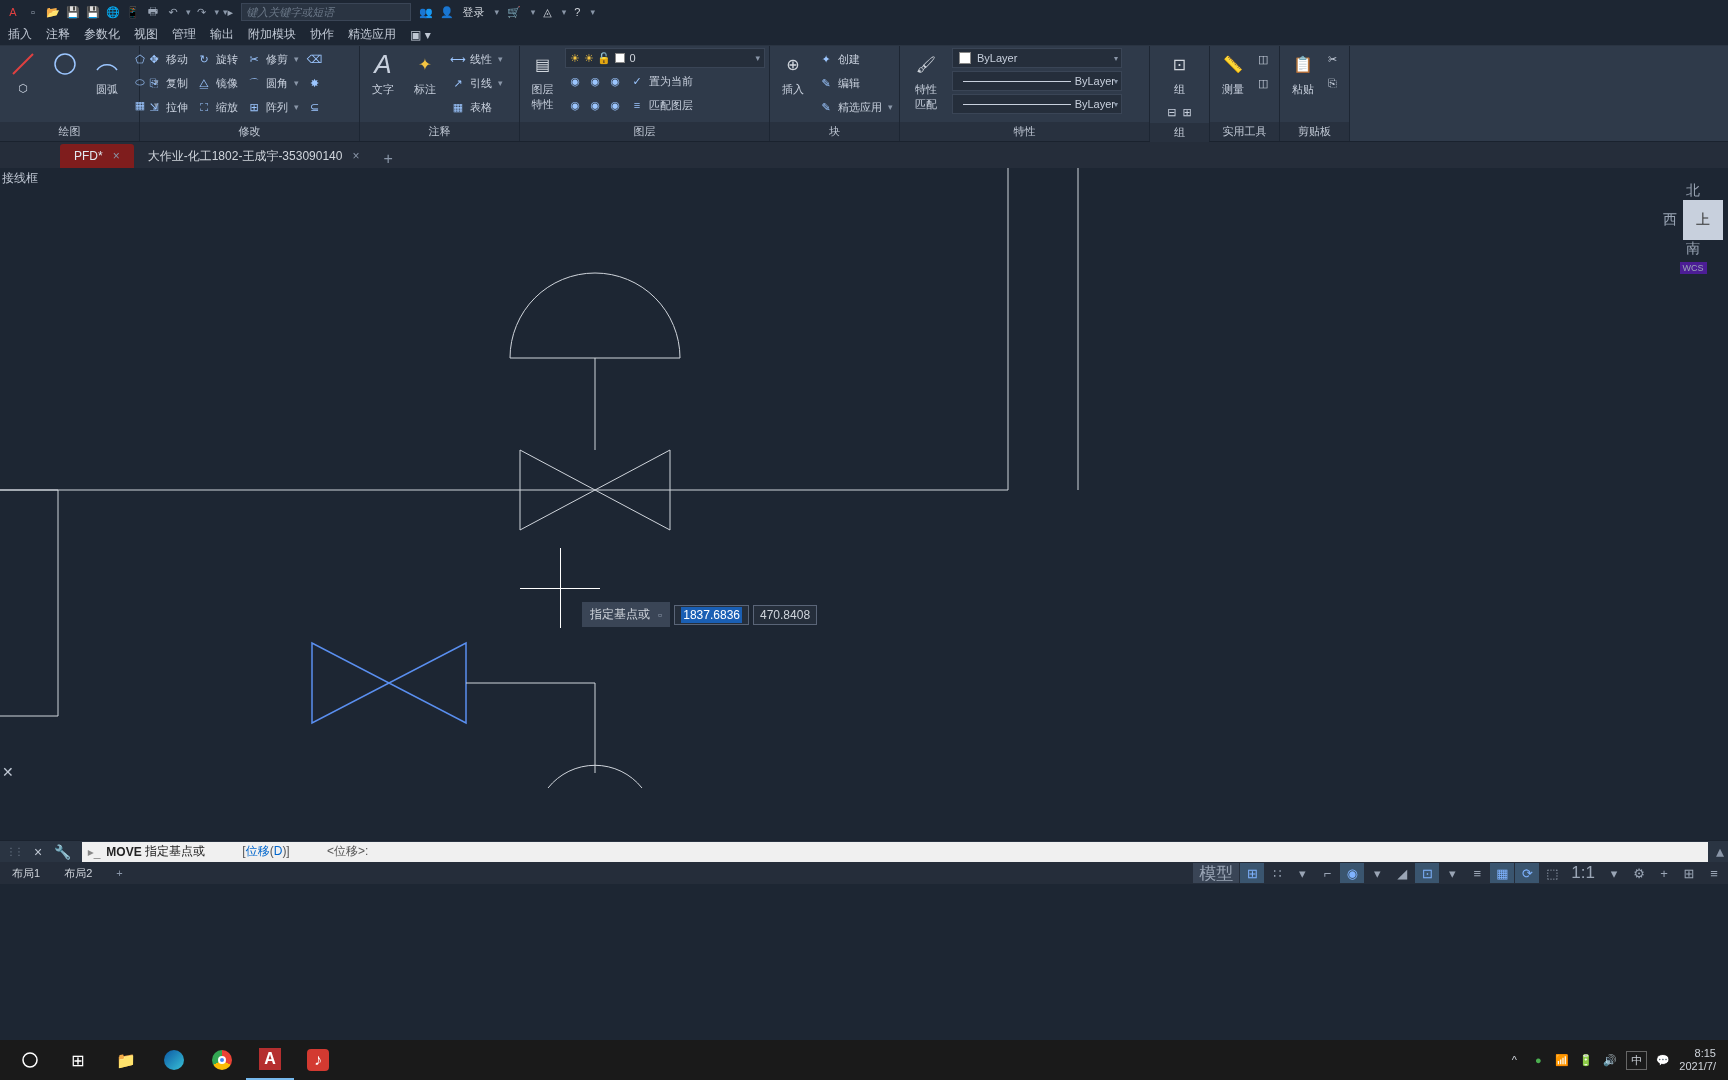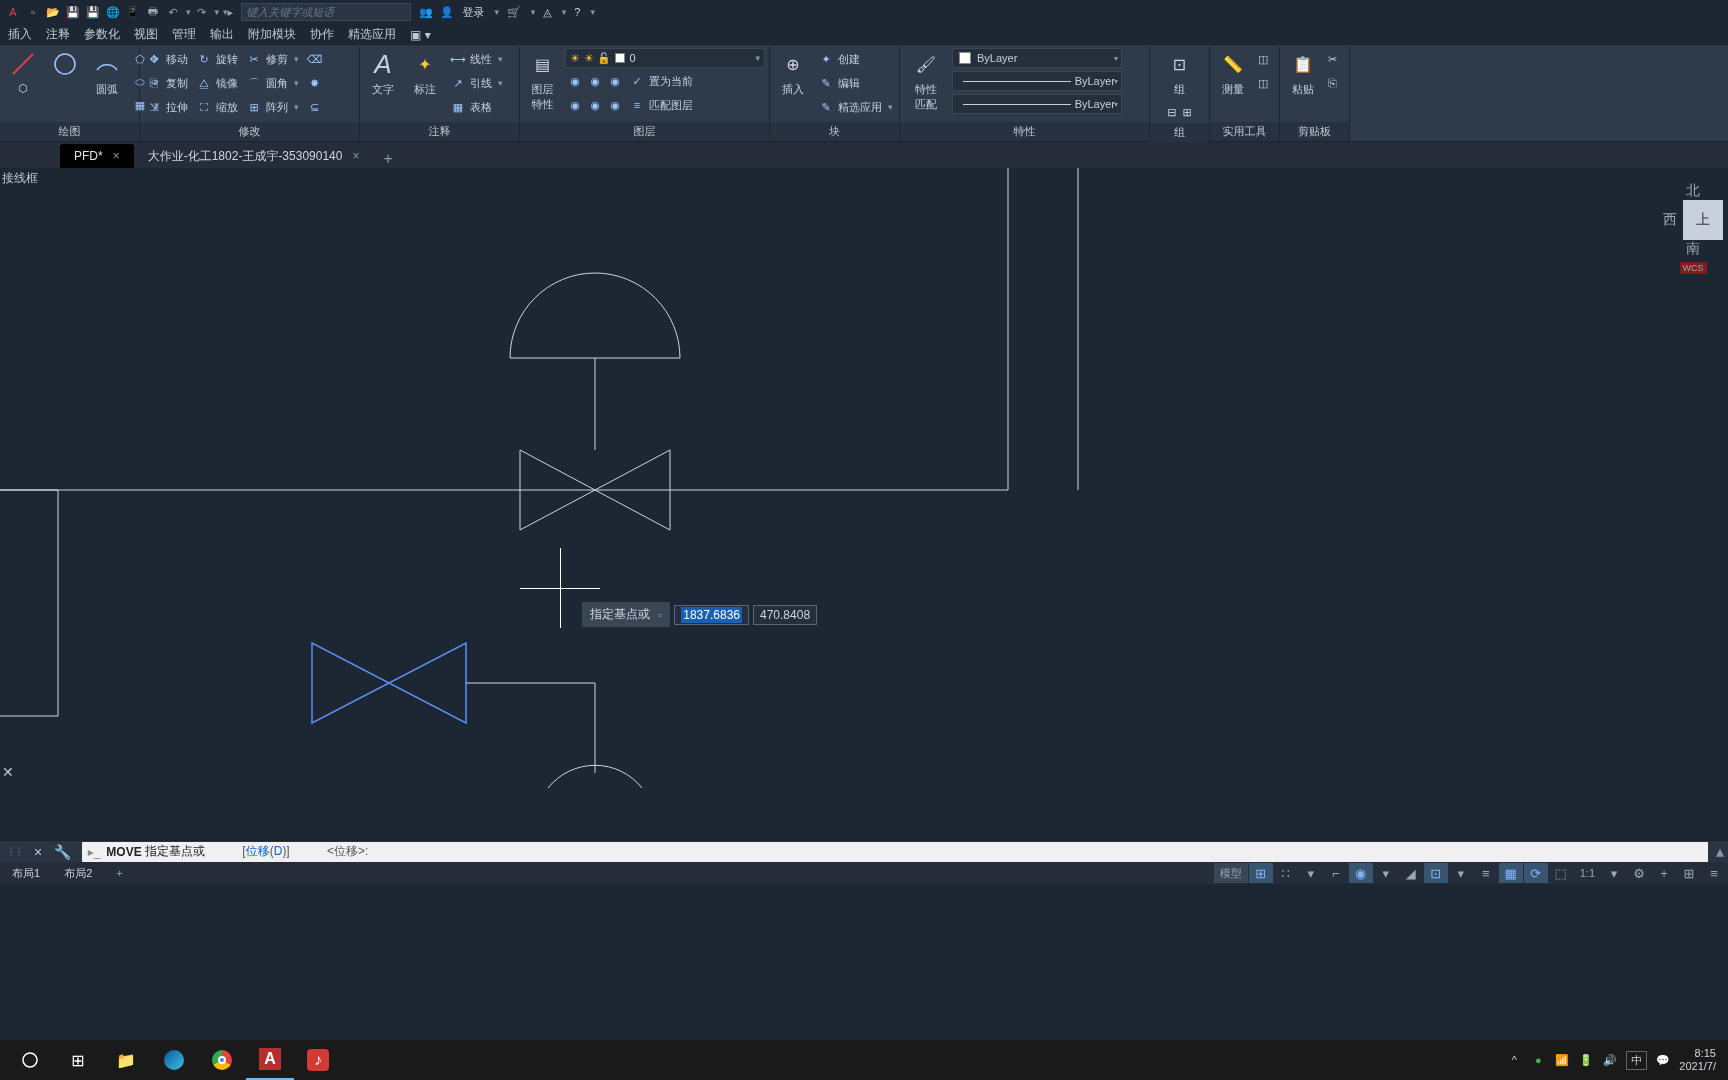--- a/index.html
+++ b/index.html
@@ -29,30 +29,30 @@
 .small-btn { display: flex; align-items: center; gap: 4px; font-size: 11px; color: #c8d0dd; cursor: pointer; height: 22px; padding: 0 2px; }
 .small-btn .si { width: 16px; height: 16px; display:flex; align-items:center; justify-content:center; color:#9cc6ff; }
 .chev { font-size: 9px; color: #8a96a8; padding-left: 2px; }
 .props-combo { background: #252e3b; border: 1px solid #3a4556; height: 20px; font-size: 11px; color: #c8d0dd; display:flex; align-items:center; justify-content:flex-end; padding: 0 6px; position: relative; }
 .props-combo .tri { position:absolute; right:3px; font-size:8px; color:#8a96a8; }
 .layer-combo { background: #252e3b; border: 1px solid #3a4556; height: 20px; width: 200px; display:flex; align-items:center; padding: 0 4px; gap: 4px; font-size:11px; }
 
 
 .dwgtabs { height: 26px; background: #252d3a; display: flex; align-items: flex-end; padding-left: 60px; }
 .dwgtab { height: 24px; padding: 0 14px; display: flex; align-items: center; gap: 10px; font-size: 12px; border-radius: 3px 3px 0 0; cursor: pointer; }
-.dwgtab.active { background: #000000; color: #e2e8f0; }
+.dwgtab.active { background: #7f1d1d; color: #e2e8f0; }
 .dwgtab .x { color: #8a96a8; cursor: pointer; }
 .dwgtab-add { padding: 0 10px; color: #8a96a8; cursor: pointer; }
 
 
 .canvas { position: relative; background: #1d2633; width: 100%; height: 672px; overflow: hidden; }
 .canvas svg { position: absolute; top:0; left:0; }
 .viewcube { position: absolute; right: 0; top: 14px; width: 70px; color: #9aa5b5; font-size: 12px; text-align:center; }
 .vc-face { width: 40px; height: 40px; background: #c8d0dd; color: #333; display:flex; align-items:center; justify-content:center; font-size:14px; }
-.wcs { font-size: 9px; background: #7f1d1d; padding: 1px 3px; margin-top: 4px; display:inline-block; }
+.wcs { font-size: 9px; background: #4c1d95; padding: 1px 3px; margin-top: 4px; display:inline-block; }
 
 
 .dyn-input { position: absolute; display: flex; align-items: center; gap: 4px; }
 .dyn-label { background: #3a4556; color: #d0d5dc; font-size: 12px; padding: 4px 8px; display:flex; align-items:center; gap:8px; }
 .dyn-box { background: #252e3b; border: 1px solid #5a6578; color: #d0d5dc; font-size: 12px; padding: 2px 6px; }
 .dyn-box.sel { color: #fff; }
 .dyn-box.sel .v { background: #1a5fb4; padding: 1px 2px; }
 
 
 .crosshair-h { position: absolute; height: 1px; background: #fff; width: 80px; }
@@ -72,21 +72,21 @@
 
 
 .layouttabs { height: 22px; background: #252d3a; display: flex; align-items: center; font-size: 11px; }
 .layouttab { padding: 0 12px; height: 100%; display:flex; align-items:center; cursor: pointer; }
 .layouttab.add { color: #8a96a8; }
 
 
 .statusbar { position: absolute; right: 0; bottom: 64px; height: 22px; display: flex; align-items: center; background: #252d3a; gap: 1px; padding: 0 2px; }
 .status-btn { width: 24px; height: 20px; display:flex; align-items:center; justify-content:center; color: #9aa5b5; font-size: 13px; cursor: pointer; }
 .status-btn.active { background: #3a556f; color: #7fb3ff; }
-.status-btn.wide { width: auto; padding: 0 6px; font-size: 11px; }
+.status-btn.wide { width: auto; padding: 0 6px; font-size: 17px; }
 
 
 .taskbar { position: absolute; bottom: 0; left: 0; right: 0; height: 40px; background: #1a1a1a; display: flex; align-items: center; padding: 0 6px; }
 .taskbar .tb-item { width: 48px; height: 40px; display:flex; align-items:center; justify-content:center; cursor: pointer; }
 .taskbar .tb-right { margin-left: auto; display: flex; align-items: center; gap: 8px; font-size: 11px; color: #d0d5dc; padding-right: 6px; }
 .tray-ico { width: 16px; height: 16px; display:flex; align-items:center; justify-content:center; }
 .clock { text-align: right; line-height: 1.2; }
 </style>
 </head>
 <body>

